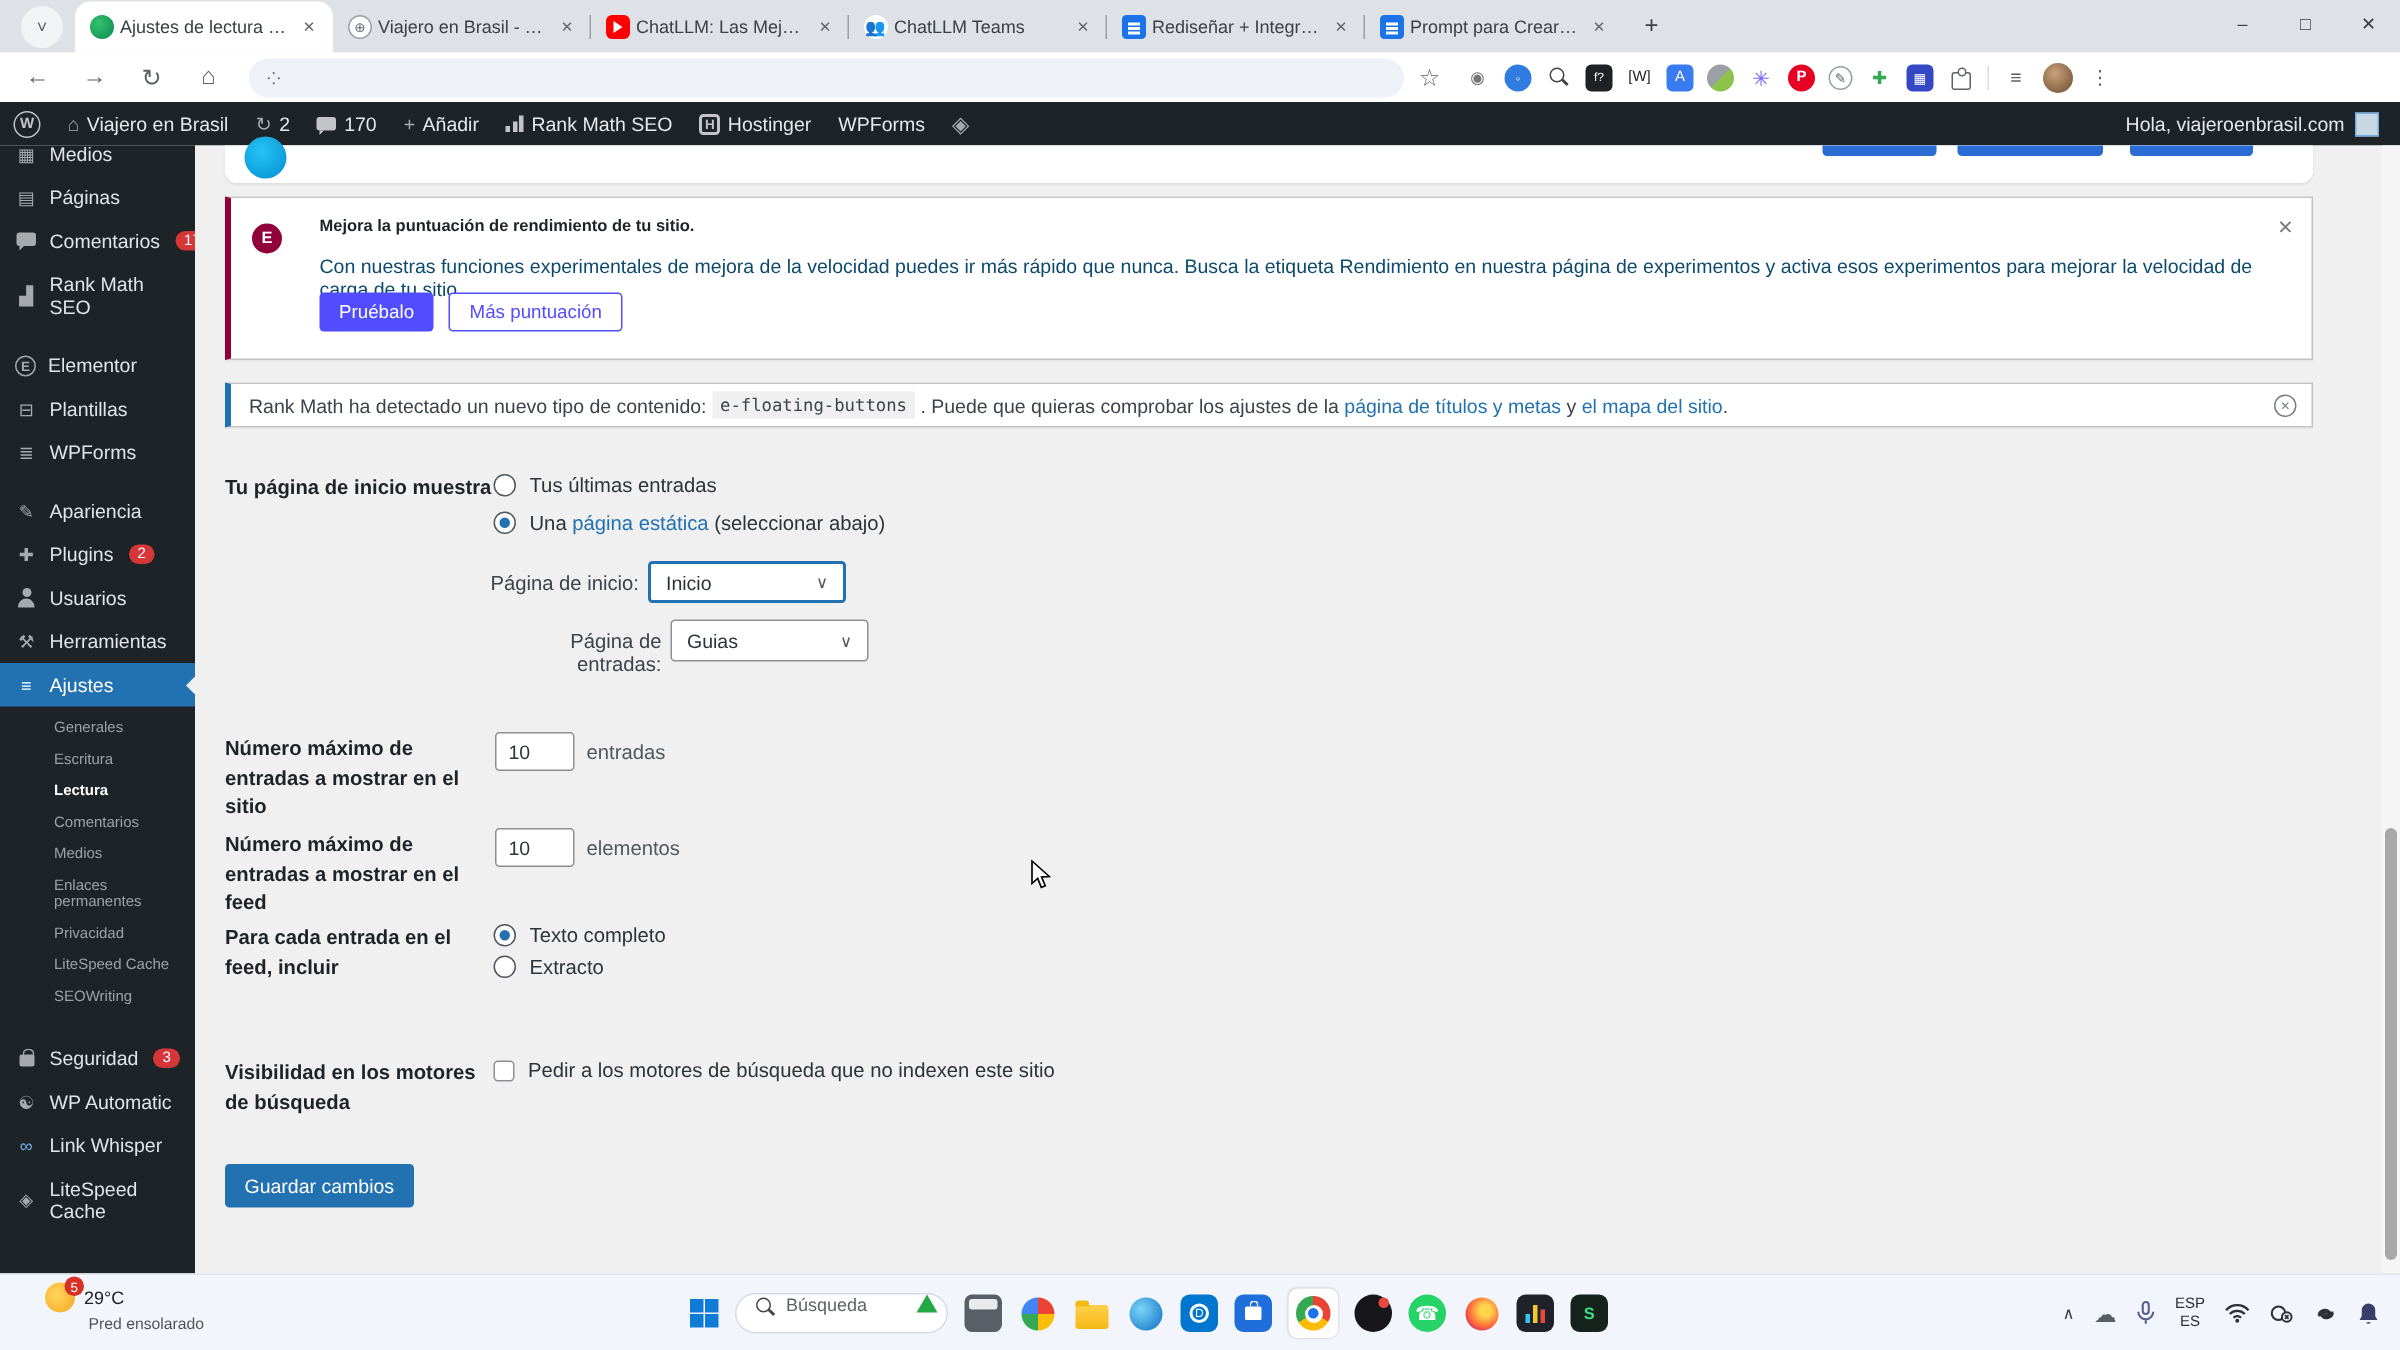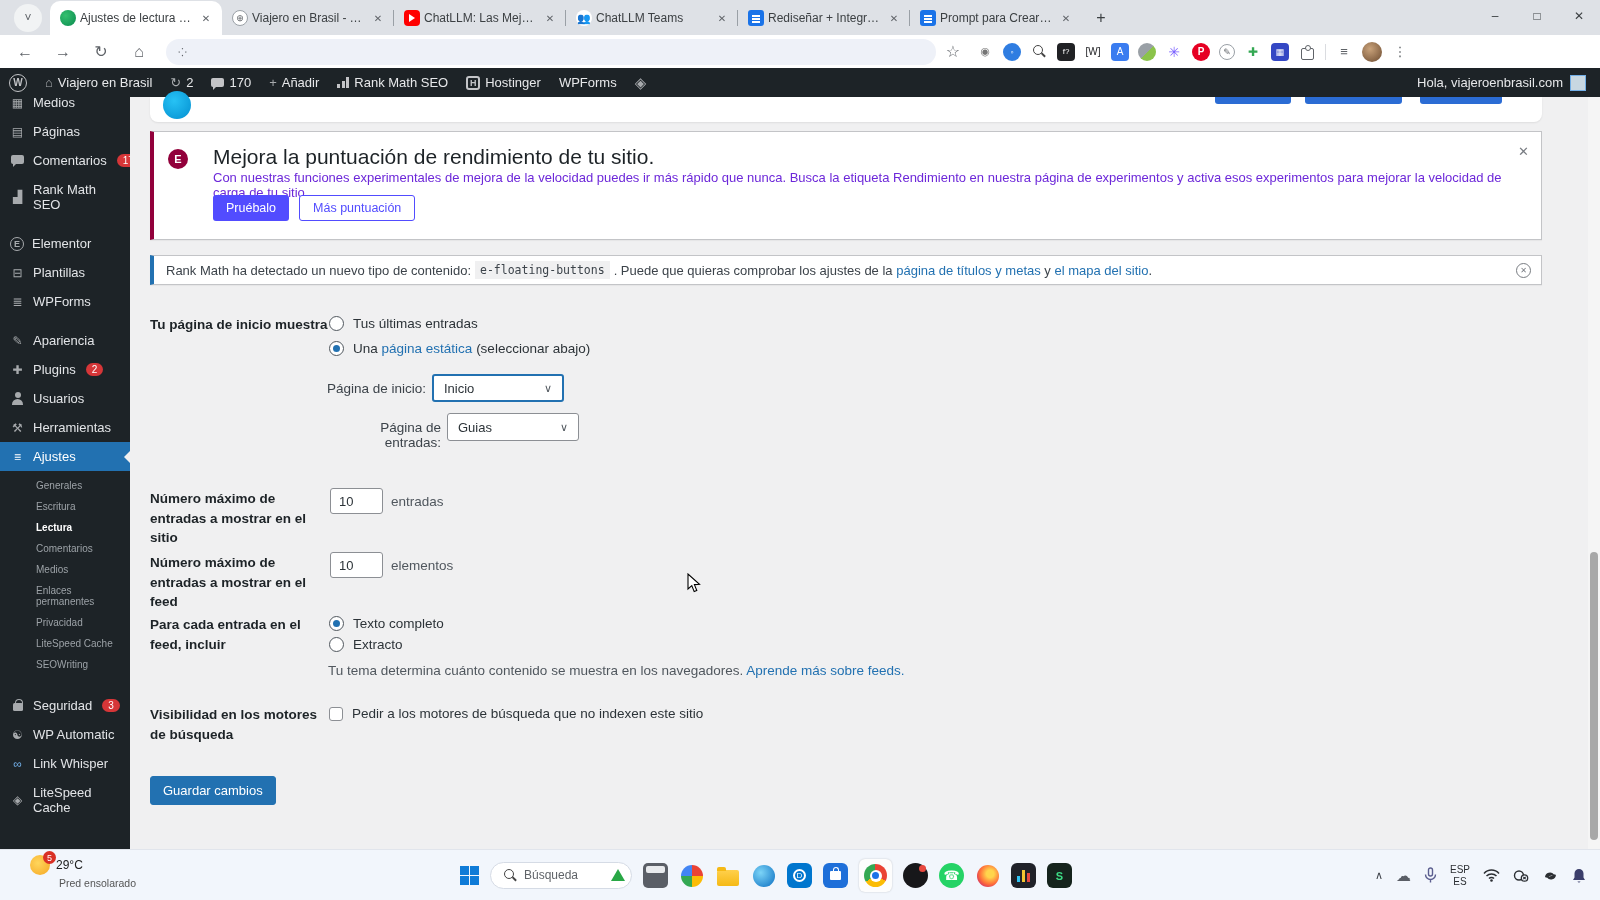--- a/index.html
+++ b/index.html
@@ -81,22 +81,22 @@
   .icon-lock::after { content:""; position:absolute; left:4.5px; top:0; width:6px; height:6px; border:1.5px solid #a7aaad; border-bottom:none; border-radius:4px 4px 0 0; }
 
   
   .content { position:absolute; left:130px; top:97px; width:1470px; height:752px; background:#f0f0f1; }
   .banner-cut { position:absolute; left:20px; top:0; width:1392px; height:25px; background:#fff; border-radius:0 0 8px 8px; box-shadow:0 1px 2px rgba(0,0,0,.08); }
   .banner-logo { position:absolute; left:13px; top:-6px; width:28px; height:28px; border-radius:50%; background:radial-gradient(circle at 40% 35%, #27c2f5, #038fd0); }
   .cut-btn { position:absolute; top:0; height:7px; background:#2b6cd4; border-radius:0 0 3px 3px; }
   .notice { position:absolute; background:#fff; border:1px solid #c3c4c7; box-shadow:0 1px 1px rgba(0,0,0,.04); }
   .el-notice { left:20px; top:34px; width:1392px; height:109px; border-left:4px solid #92003b; }
   .el-logo { position:absolute; left:14px; top:17px; width:20px; height:20px; border-radius:50%; background:#92003b; color:#fff; font-size:11px; font-weight:bold; display:flex; align-items:center; justify-content:center; }
-  .el-title { position:absolute; left:59px; top:13px; font-size:21px; font-weight:normal; color:#1d2327; }
-  .el-body { position:absolute; left:59px; top:38px; font-size:13px; color:#6d28d9; width:1300px; }
+  .el-title { position:absolute; left:59px; top:13px; font-size:11px; font-weight:bold; color:#1d2327; }
+  .el-body { position:absolute; left:59px; top:38px; font-size:13px; color:#0c4a6e; width:1300px; }
   .el-btns { position:absolute; left:59px; top:63px; display:flex; gap:10px; }
   .btn-purple { background:#524cff; color:#fff; font-size:12.5px; padding:6px 13px; border-radius:3px; }
   .btn-purple-o { background:#fff; color:#524cff; border:1px solid #524cff; font-size:12.5px; padding:5px 13px; border-radius:3px; }
   .notice-close { position:absolute; right:12px; top:12px; color:#787c82; font-size:13px; }
   .rm-notice { left:20px; top:158px; width:1392px; height:30px; border-left:4px solid #2271b1; display:flex; align-items:center; padding-left:12px; font-size:13px; color:#3c434a; }
   .rm-notice code { font-family:"DejaVu Sans Mono", monospace; background:#f0f0f1; padding:2px 5px; font-size:11.5px; margin:0 4px; }
   .rm-dismiss { position:absolute; right:10px; top:7px; width:15px; height:15px; border:1.5px solid #787c82; border-radius:50%; color:#787c82; font-size:8px; display:flex; align-items:center; justify-content:center; }
   a.lnk, span.lnk { color:#2271b1; }
 
   .f-label { position:absolute; left:20px; width:178px; font-size:13.5px; font-weight:bold; color:#1d2327; line-height:1.45; }
@@ -121,21 +121,21 @@
   .taskbar { position:absolute; left:0; top:849px; width:1600px; height:51px; background:#f2f6fc; border-top:1px solid #e1e5ec; }
   .weather { position:absolute; left:30px; top:5px; display:flex; flex-direction:column; font-size:11px; color:#444; }
   .weather-top { display:flex; align-items:center; gap:6px; }
   .sun { width:20px; height:20px; border-radius:50%; background:radial-gradient(circle at 40% 40%, #ffd65c, #f5a623); position:relative; }
   .wbadge { position:absolute; right:-6px; top:-4px; background:#d93025; color:#fff; border-radius:50%; width:13px; height:13px; font-size:9px; display:flex; align-items:center; justify-content:center; }
   .wtemp { font-size:12px; color:#202020; }
   .wdesc { font-size:10.5px; color:#555; margin-top:2px;padding-left:29px; }
   .tb-center { position:absolute; left:460px; top:0; height:51px; display:flex; align-items:center; gap:11px; }
   .win-logo { width:19px; height:19px; display:grid; grid-template-columns:9px 9px; grid-template-rows:9px 9px; gap:1px; }
   .win-logo i { background:#0f7bd7; }
-  .tb-search { width:142px; height:27px; background:#fff; border:1px solid #d5dbe5; border-radius:14px; display:flex; align-items:center; padding:0 6px 2px 10px; gap:7px; font-size:12px; color:#5f6368; }
+  .tb-search { width:142px; height:27px; background:#fff; border:1px solid #d5dbe5; border-radius:14px; display:flex; align-items:flex-start; padding:0 6px 2px 10px; gap:7px; font-size:12px; color:#5f6368; }
   .tri-green { width:0; height:0; border-left:7px solid transparent; border-right:7px solid transparent; border-bottom:12px solid #28a745; margin-left:auto; }
   .tb-ico { width:25px; height:25px; border-radius:5px; display:flex; align-items:center; justify-content:center; font-size:12px; position:relative; }
   .tb-active-pill { background:#fdfdfd; box-shadow:0 0 2px rgba(0,0,0,.2); width:33px; height:33px; border-radius:6px; display:flex; align-items:center; justify-content:center; }
   .chrome-ball { width:23px; height:23px; border-radius:50%; background:conic-gradient(#ea4335 0 33%, #fbbc05 33% 66%, #34a853 66% 100%); position:relative; }
   .chrome-ball::before { content:""; position:absolute; left:5.5px; top:5.5px; width:12px; height:12px; border-radius:50%; background:#fff; }
   .chrome-ball::after { content:""; position:absolute; left:8px; top:8px; width:7px; height:7px; border-radius:50%; background:#1a73e8; }
   .photos-ball { width:22px; height:22px; border-radius:50%; background:conic-gradient(#ea4335 0 25%, #fbbc05 25% 50%, #34a853 50% 75%, #4285f4 75% 100%); }
   .folder { width:22px; height:16px; background:linear-gradient(#ffd04c,#f5b915); border-radius:2px; position:relative; margin-top:4px; }
   .folder::before { content:""; position:absolute; left:0; top:-3px; width:9px; height:4px; background:#f5b915; border-radius:2px 2px 0 0; }
   .tb-right { position:absolute; right:14px; top:0; height:51px; display:flex; align-items:center; gap:13px; color:#3b3f46; }
@@ -420,24 +420,20 @@
   <span class="help" style="left:261px; top:461px">elementos</span>
 
   <div class="f-label" style="top:518px">Para cada entrada en el feed, incluir</div>
   <div class="f-row" style="left:199px; top:519px">
     <span class="radio checked"></span>
     <span class="f-text">Texto completo</span>
   </div>
   <div class="f-row" style="left:199px; top:540px">
     <span class="radio"></span>
     <span class="f-text">Extracto</span>
-  </div>
-  <div class="help" style="left:198px; top:566px">
-    <span>Tu tema determina cuánto contenido se muestra en los navegadores.</span>
-    <span class="lnk">Aprende más sobre feeds.</span>
   </div>
 
   <div class="f-label" style="top:608px">Visibilidad en los motores de búsqueda</div>
   <div class="f-row" style="left:199px; top:609px">
     <span class="checkbox"></span>
     <span class="f-text">Pedir a los motores de búsqueda que no indexen este sitio</span>
   </div>
 
   <button class="save-btn">Guardar cambios</button>
 </div>

